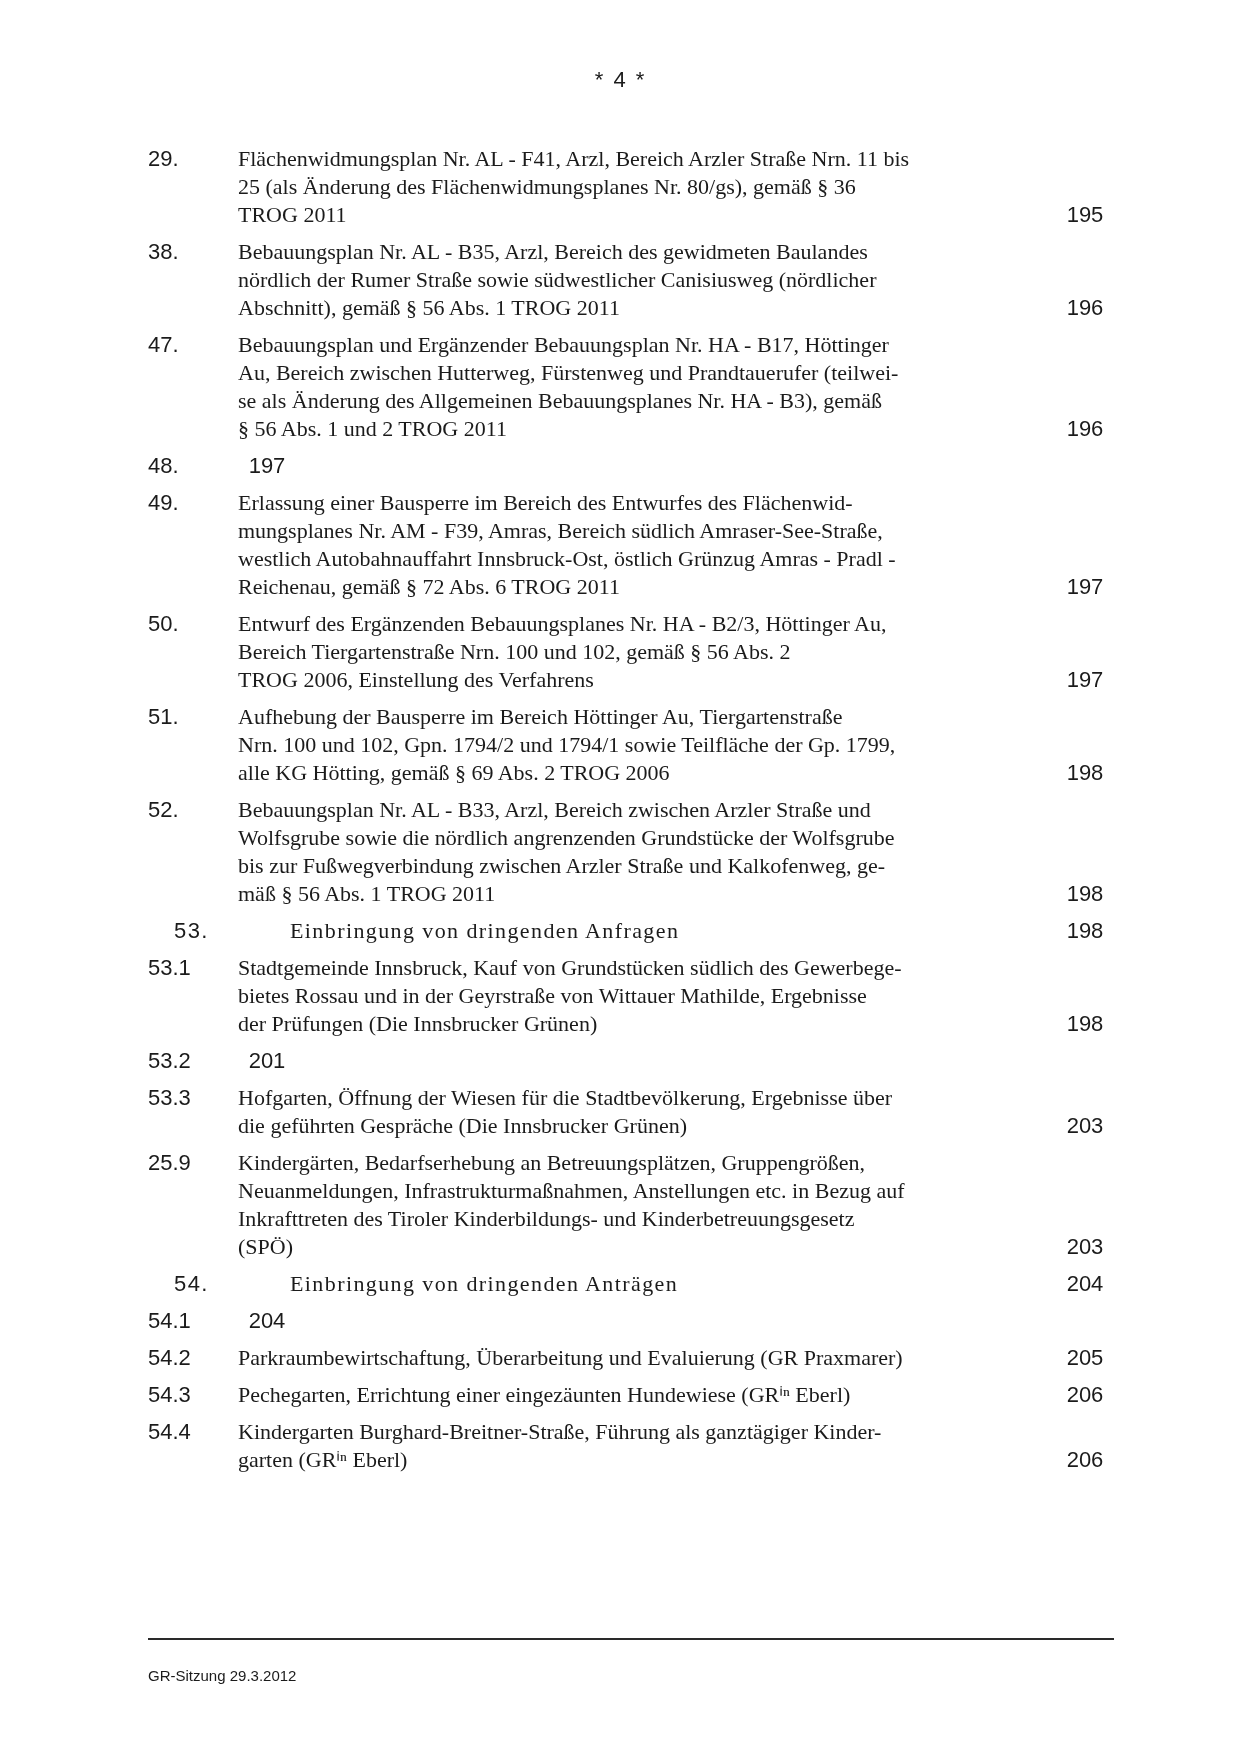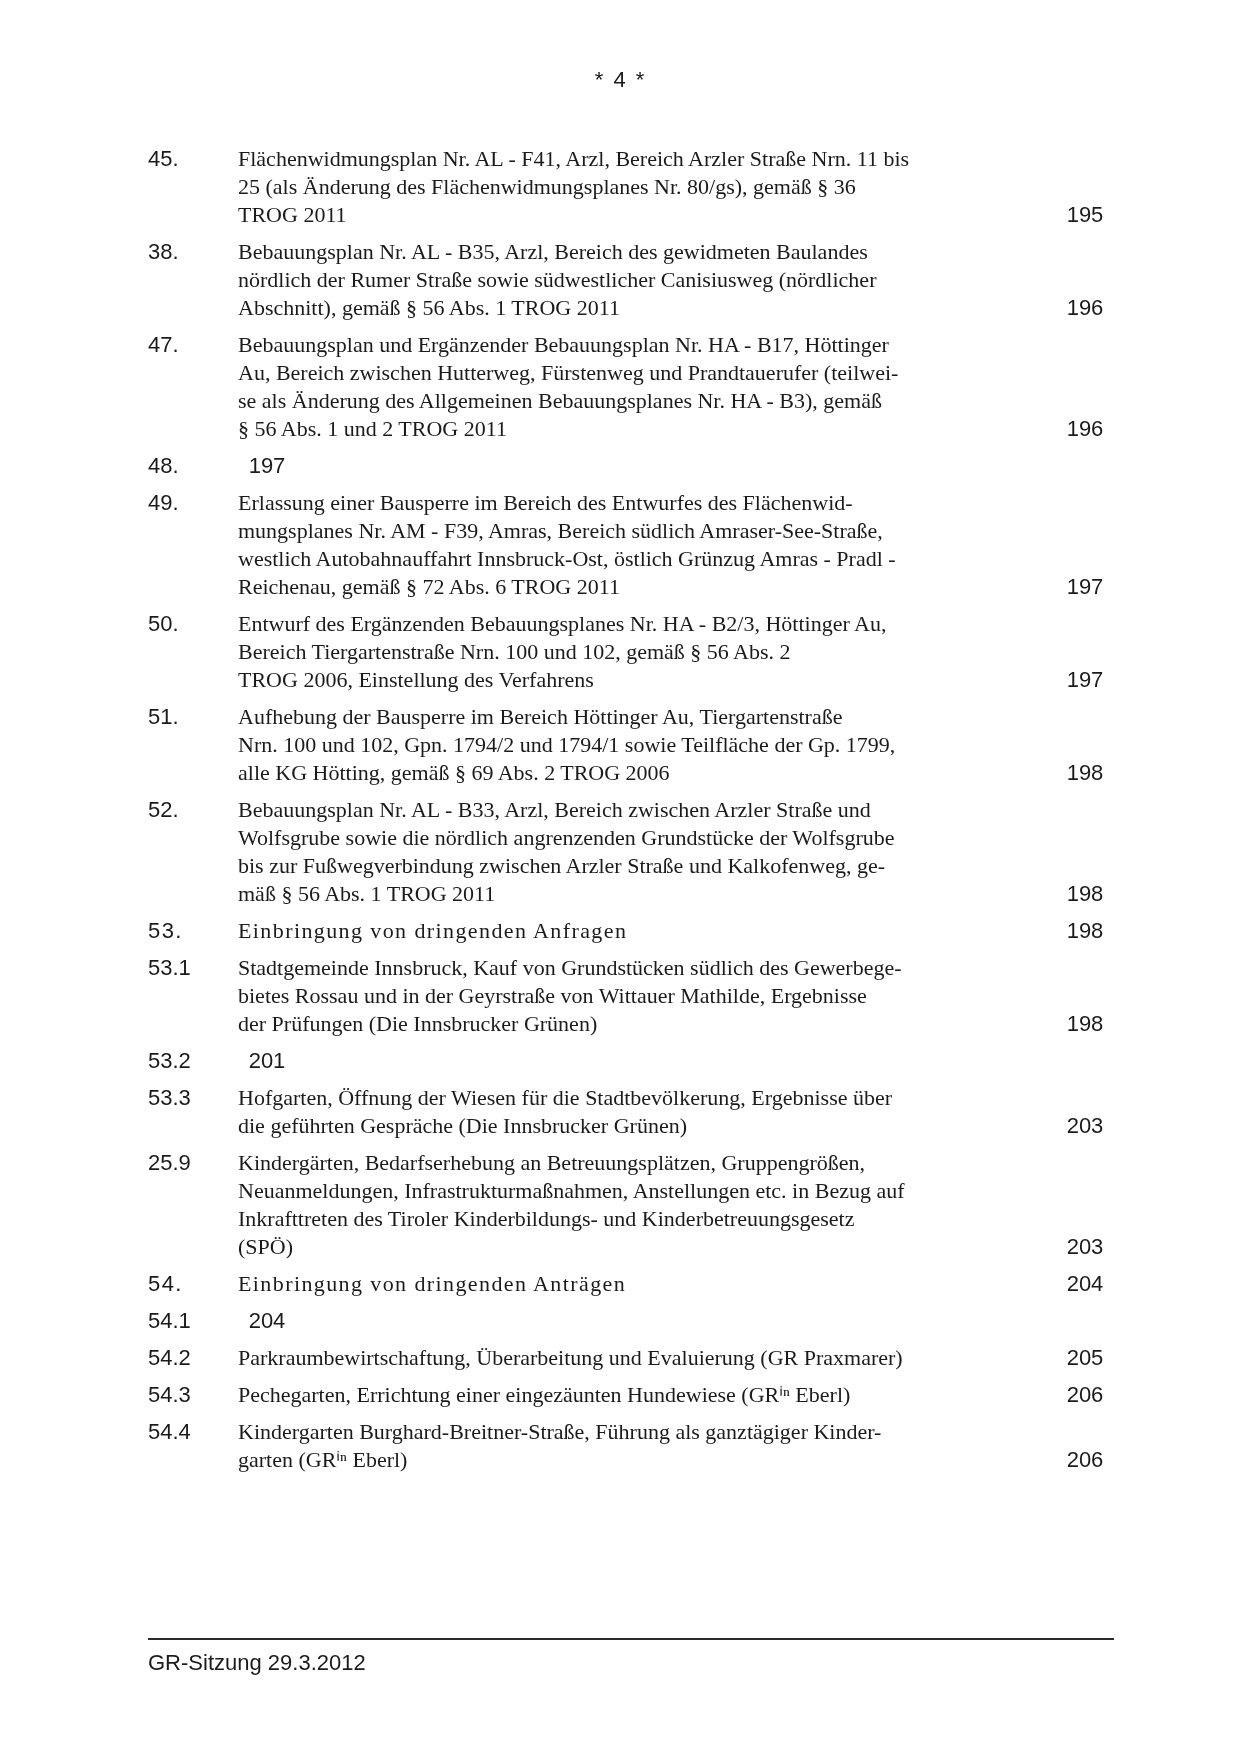--- a/index.html
+++ b/index.html
@@ -52,48 +52,49 @@
   }
   .col-page {
     flex: 0 0 58px;
     text-align: center;
     align-self: flex-end;
     line-height: 28px;
   }
   .toc-row.spaced .col-text,
   .toc-row.spaced .col-num {
     letter-spacing: 1.4px;
+    margin-left: 26px;
   }
   .footer {
     position: absolute;
     left: 148px;
     top: 1638px;
     width: 966px;
   }
   .footer-rule {
     border: 0;
     border-top: 2px solid #2a2a2a;
     margin: 0;
   }
   .footer-text {
-    font-size: 22px;
+    font-size: 15px;
     line-height: 26px;
-    margin-top: 10px;
+    margin-top: 23px;
   }
 </style>
 </head>
 <body>
 
 <div class="page">
 
   <div class="page-header">* 4 *</div>
 
   <main class="toc">
       <div class="toc-row">
-      <div class="col-num">45.</div>
+      <div class="col-num">29.</div>
       <div class="col-text">Flächenwidmungsplan Nr. AL - F41, Arzl, Bereich Arzler Straße Nrn. 11 bis
 25 (als Änderung des Flächenwidmungsplanes Nr. 80/gs), gemäß § 36
 TROG 2011</div>
       <div class="col-page">195</div>
     </div>
       <div class="toc-row">
       <div class="col-num">38.</div>
       <div class="col-text">Bebauungsplan Nr. AL - B35, Arzl, Bereich des gewidmeten Baulandes
 nördlich der Rumer Straße sowie südwestlicher Canisiusweg (nördlicher
 Abschnitt), gemäß § 56 Abs. 1 TROG 2011</div>

